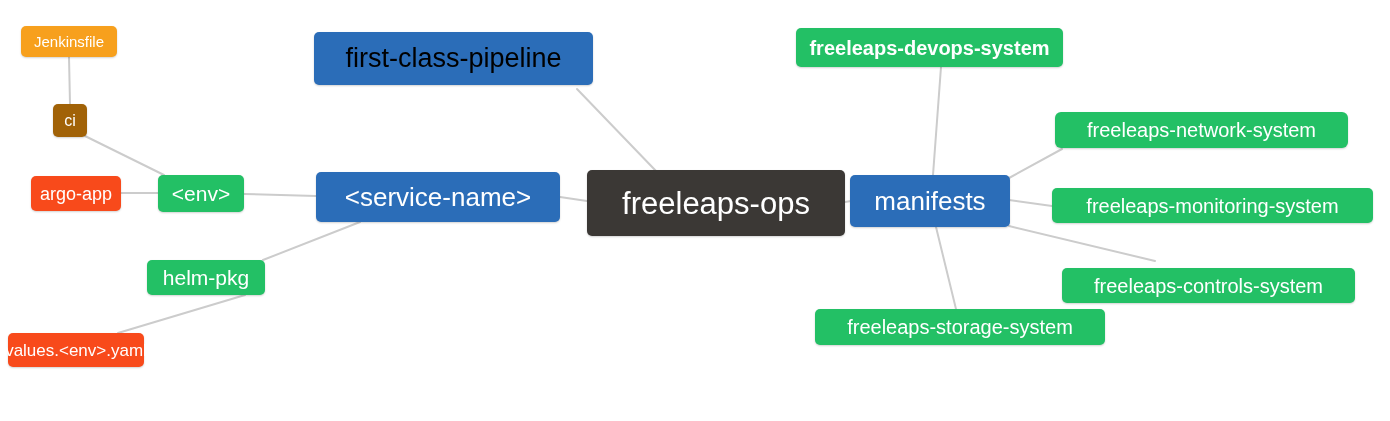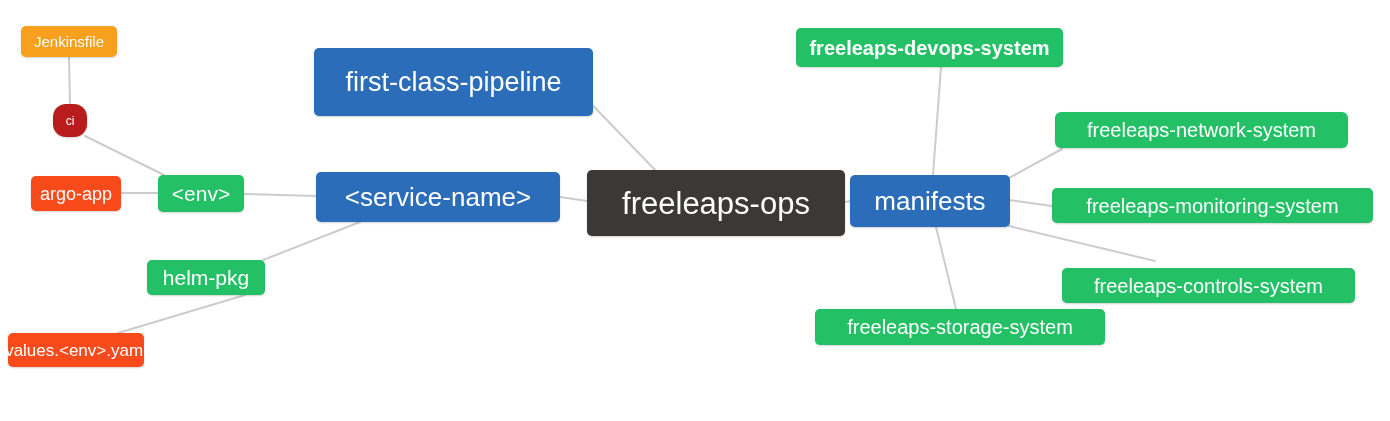--- a/index.html
+++ b/index.html
@@ -54,26 +54,26 @@
       <line x1="560" y1="197" x2="587" y2="201" stroke="#cccccc" stroke-width="2" stroke-linecap="round"></line>
       <line x1="845" y1="202" x2="851" y2="201" stroke="#cccccc" stroke-width="2" stroke-linecap="round"></line>
       <line x1="933" y1="175" x2="941" y2="67" stroke="#cccccc" stroke-width="2" stroke-linecap="round"></line>
       <line x1="1009" y1="178" x2="1062" y2="149" stroke="#cccccc" stroke-width="2" stroke-linecap="round"></line>
       <line x1="1009" y1="200" x2="1052" y2="206" stroke="#cccccc" stroke-width="2" stroke-linecap="round"></line>
       <line x1="1009" y1="226" x2="1155" y2="261" stroke="#cccccc" stroke-width="2" stroke-linecap="round"></line>
       <line x1="936" y1="227" x2="956" y2="309" stroke="#cccccc" stroke-width="2" stroke-linecap="round"></line>
     </svg>
   <div id="nodes-layer">
       <div class="node" style="left: 21px; top: 26px; width: 96px; height: 31px; background: rgb(247, 160, 29); font-size: 15px; color: rgb(255, 255, 255);">Jenkinsfile</div>
-      <div class="node" style="left: 53px; top: 104px; width: 34px; height: 33px; background: #b91c1c; font-size: 12px; color: rgb(255, 255, 255); border-radius: 13px;">ci</div>
+      <div class="node" style="left: 53px; top: 104px; width: 34px; height: 33px; background: #a16207; font-size: 16px; color: rgb(255, 255, 255);">ci</div>
       <div class="node" style="left: 31px; top: 176px; width: 90px; height: 35px; background: rgb(248, 74, 27); font-size: 18px; color: rgb(255, 255, 255);">argo-app</div>
       <div class="node" style="left: 158px; top: 175px; width: 86px; height: 37px; background: rgb(35, 192, 101); font-size: 21px; color: rgb(255, 255, 255);">&lt;env&gt;</div>
       <div class="node" style="left: 147px; top: 260px; width: 118px; height: 35px; background: rgb(35, 192, 101); font-size: 21px; color: rgb(255, 255, 255);">helm-pkg</div>
       <div class="node" style="left: 8px; top: 333px; width: 136px; height: 34px; background: rgb(248, 74, 27); font-size: 17px; color: rgb(255, 255, 255);">values.&lt;env&gt;.yaml</div>
-      <div class="node" style="left: 314px; top: 48px; width: 279px; height: 68px; background: rgb(43, 109, 184); font-size: 27px; color: #ffffff;">first-class-pipeline</div>
+      <div class="node" style="left: 314px; top: 32px; width: 279px; height: 53px; background: rgb(43, 109, 184); font-size: 27px; color: #000000;">first-class-pipeline</div>
       <div class="node" style="left: 316px; top: 172px; width: 244px; height: 50px; background: rgb(43, 109, 184); font-size: 26px; color: rgb(255, 255, 255);">&lt;service-name&gt;</div>
       <div class="node" style="left: 587px; top: 170px; width: 258px; height: 66px; background: rgb(59, 56, 53); font-size: 31px; color: rgb(255, 255, 255);">freeleaps-ops</div>
       <div class="node" style="left: 850px; top: 175px; width: 160px; height: 52px; background: rgb(43, 109, 184); font-size: 26px; color: rgb(255, 255, 255);">manifests</div>
       <div class="node" style="left: 796px; top: 28px; width: 267px; height: 39px; background: rgb(35, 192, 101); font-size: 20px; color: rgb(255, 255, 255); font-weight: bold;">freeleaps-devops-system</div>
       <div class="node" style="left: 1055px; top: 112px; width: 293px; height: 36px; background: rgb(35, 192, 101); font-size: 20px; color: rgb(255, 255, 255); border-radius: 6px;">freeleaps-network-system</div>
       <div class="node" style="left: 1052px; top: 188px; width: 321px; height: 35px; background: rgb(35, 192, 101); font-size: 20px; color: rgb(255, 255, 255);">freeleaps-monitoring-system</div>
       <div class="node" style="left: 1062px; top: 268px; width: 293px; height: 35px; background: rgb(35, 192, 101); font-size: 20px; color: rgb(255, 255, 255);">freeleaps-controls-system</div>
       <div class="node" style="left: 815px; top: 309px; width: 290px; height: 36px; background: rgb(35, 192, 101); font-size: 20px; color: rgb(255, 255, 255);">freeleaps-storage-system</div>
     </div>
 </div>

